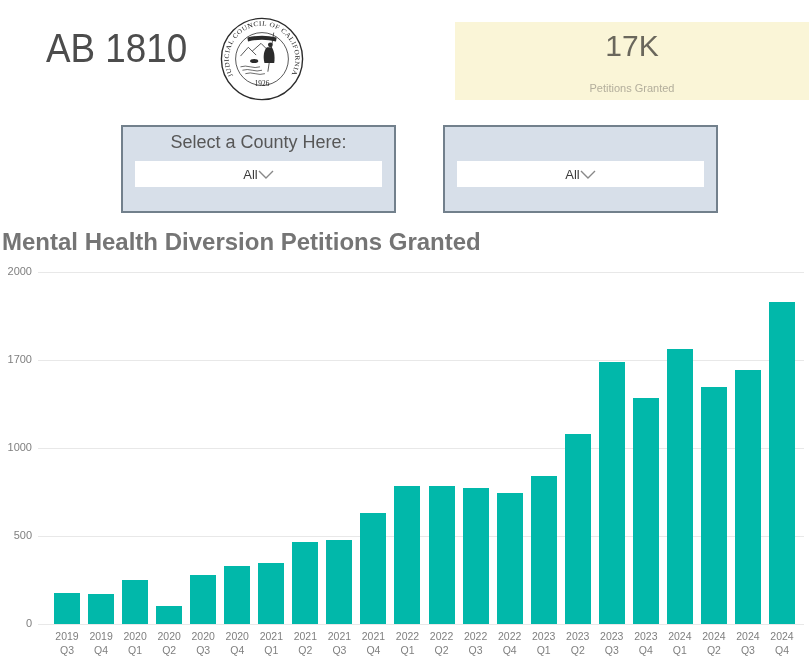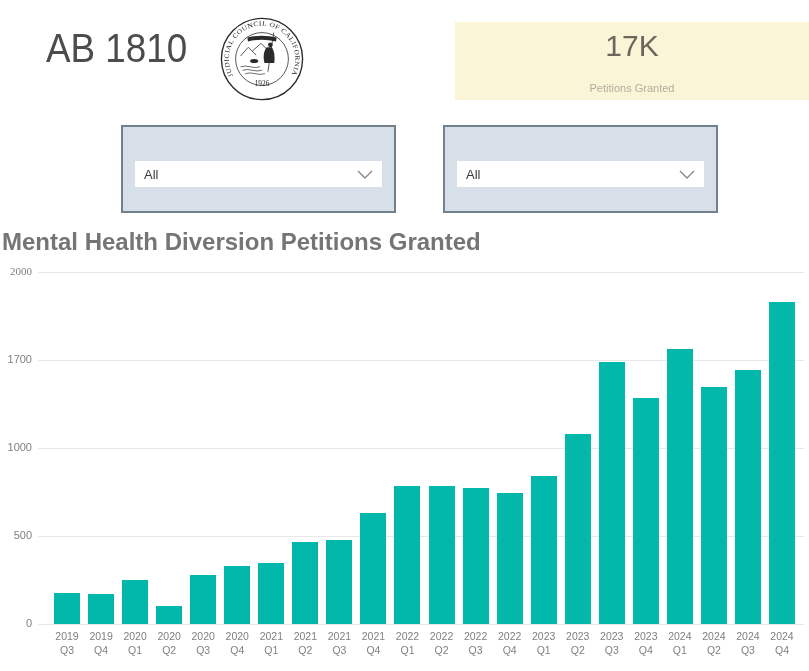--- a/index.html
+++ b/index.html
@@ -25,21 +25,21 @@
   
   .slicer{
     position:absolute;top:125px;width:275px;height:88px;
     background:#d7dfe9;border:2px solid #72808c;box-sizing:border-box;
   }
   .slicer.county{left:121px;}
   .slicer.charge{left:443px;}
   .slicer-title{text-align:center;margin-top:5px;font-size:18px;color:#575757;}
   .slicer-dd{
     position:absolute;left:12px;right:12px;top:34px;height:26px;background:#ffffff;
-    display:flex;align-items:center;justify-content:space-between;
+    display:flex;align-items:center;justify-content:center;
     padding:0 9px;box-sizing:border-box;cursor:pointer;
   }
   .dd-value{font-size:13px;color:#3b3b3b;}
   .chevron{flex:none;}
   
   .chart-title{
     position:absolute;left:2px;top:228px;
     font-size:24px;font-weight:700;color:#757575;white-space:nowrap;
   }
   .ytick{
@@ -89,20 +89,21 @@
     </g>
   </svg>
 </div>
 
 <div class="kpi-card" style="background: rgb(250, 245, 215);">
   <div class="kpi-value">17K</div>
   <div class="kpi-label">Petitions Granted</div>
 </div>
 
 <div class="slicer county">
+  <div class="slicer-title">Select a County Here:</div>
   <div class="slicer-dd">
     <span class="dd-value">All</span>
     <svg class="chevron" width="16" height="9" viewBox="0 0 16 9">
       <polyline points="1,1 8,8 15,1" fill="none" stroke="#888888" stroke-width="1.4"></polyline>
     </svg>
   </div>
 </div>
 
 <div class="slicer charge">
   <div class="slicer-dd">
@@ -112,21 +113,21 @@
     </svg>
   </div>
 </div>
 
 <div class="chart-title">Mental Health Diversion Petitions Granted</div>
 <div id="yticks">
     <div class="ytick" style="top: 617px;">0</div>
     <div class="ytick" style="top: 529px;">500</div>
     <div class="ytick" style="top: 441px;">1000</div>
     <div class="ytick" style="top: 353px;">1700</div>
-    <div class="ytick" style="top: 265px; font-family: Liberation Serif, serif;">2000</div>
+    <div class="ytick" style="top: 265px;">2000</div>
   </div>
 <div class="grid" id="grid">
     <div class="gridline" style="top: 352px;"></div>
     <div class="gridline" style="top: 264px;"></div>
     <div class="gridline" style="top: 176px;"></div>
     <div class="gridline" style="top: 88px;"></div>
     <div class="gridline" style="top: 0px;"></div>
   </div>
 <div class="bars" id="bars">
     <div class="slot">

